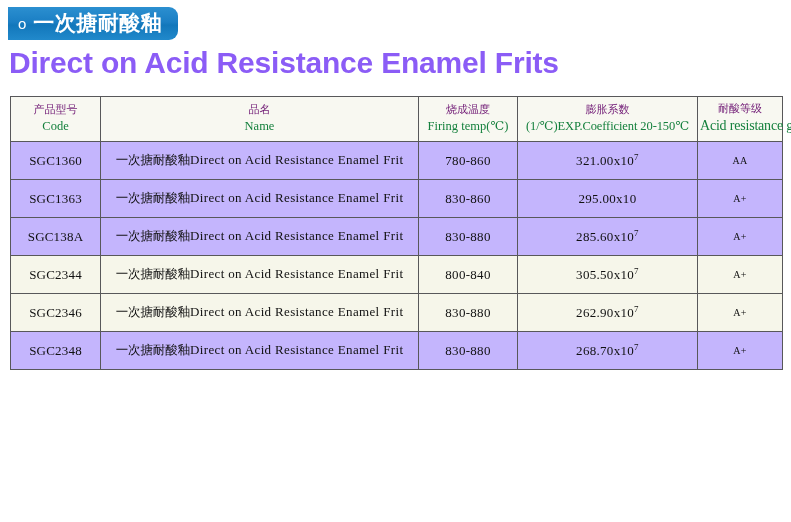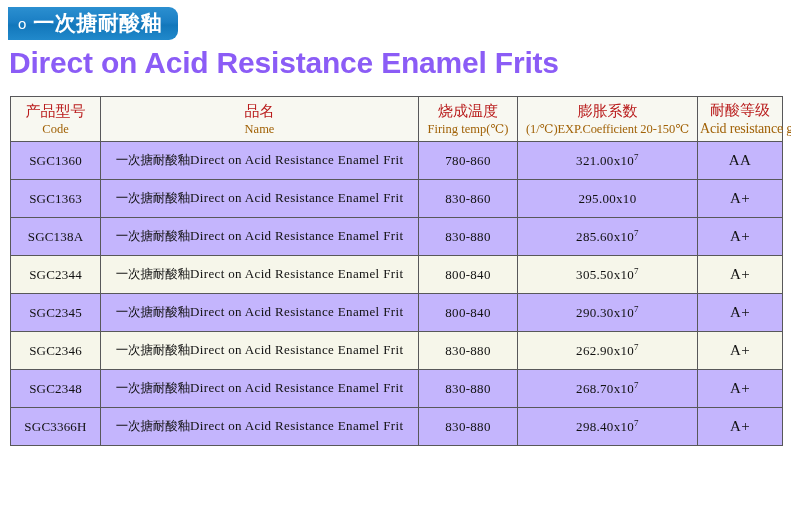--- a/index.html
+++ b/index.html
@@ -92,30 +92,30 @@
   col.c-grade { width: 85px; }
 
   thead th {
     height: 44px;
     background: #f8f8f1;
     font-weight: normal;
   }
   .hd-cn {
     display: block;
     font-family: "DejaVu Sans", "Liberation Sans", sans-serif;
-    font-size: 15px;
+    font-size: 11px;
     line-height: 1.35;
-    color: #b91c1c;
+    color: #701a75;
   }
   .hd-en {
     display: block;
     font-family: "Liberation Serif", "DejaVu Serif", serif;
     font-size: 12.5px;
     line-height: 1.3;
-    color: #a16207;
+    color: #15803d;
     white-space: nowrap;
   }
   th.h-exp .hd-en { font-size: 12.5px; letter-spacing: -0.1px; }
   th.h-grade .hd-en { font-size: 14px; letter-spacing: -0.2px; }
 
   tbody tr { height: 38px; }
   tbody td {
     font-family: "Liberation Serif", "DejaVu Serif", serif;
     font-size: 13px;
     background: #c4b5fd;
@@ -135,21 +135,21 @@
     font-size: 12.5px;
   }
   .name-en {
     font-family: "Liberation Serif", "DejaVu Serif", serif;
     font-size: 13px;
     letter-spacing: 0.35px;
   }
   td.c-code-cell { font-size: 13px; letter-spacing: 0.2px; }
   td.c-temp-cell { font-size: 13px; letter-spacing: 0.3px; }
   td.c-exp-cell  { font-size: 13px; letter-spacing: 0.3px; }
-  td.c-grade-cell { font-size: 15px; letter-spacing: 0.3px; }
+  td.c-grade-cell { font-size: 10px; letter-spacing: 0.3px; }
   .sup { font-size: 9px; vertical-align: super; line-height: 0; }
 </style>
 </head>
 <body>
 
 <div class="banner-wrap">
   <div class="banner">
     <span class="banner-bullet">o</span>
     <span class="banner-cn">一次搪耐酸釉</span>
   </div>
@@ -212,43 +212,29 @@
           <td class="c-exp-cell"><span>285.60x10</span><sup class="sup">7</sup></td>
           <td class="c-grade-cell">A+</td>
         </tr>
         <tr class="tinted">
           <td class="c-code-cell">SGC2344</td>
           <td class="c-name-cell"><span class="name-cn">一次搪耐酸釉</span><span class="name-en">Direct on Acid Resistance Enamel Frit</span></td>
           <td class="c-temp-cell">800-840</td>
           <td class="c-exp-cell"><span>305.50x10</span><sup class="sup">7</sup></td>
           <td class="c-grade-cell">A+</td>
         </tr>
-        <tr>
-          <td class="c-code-cell">SGC2345</td>
-          <td class="c-name-cell"><span class="name-cn">一次搪耐酸釉</span><span class="name-en">Direct on Acid Resistance Enamel Frit</span></td>
-          <td class="c-temp-cell">800-840</td>
-          <td class="c-exp-cell"><span>290.30x10</span><sup class="sup">7</sup></td>
-          <td class="c-grade-cell">A+</td>
-        </tr>
         <tr class="tinted">
           <td class="c-code-cell">SGC2346</td>
           <td class="c-name-cell"><span class="name-cn">一次搪耐酸釉</span><span class="name-en">Direct on Acid Resistance Enamel Frit</span></td>
           <td class="c-temp-cell">830-880</td>
           <td class="c-exp-cell"><span>262.90x10</span><sup class="sup">7</sup></td>
           <td class="c-grade-cell">A+</td>
         </tr>
         <tr>
           <td class="c-code-cell">SGC2348</td>
           <td class="c-name-cell"><span class="name-cn">一次搪耐酸釉</span><span class="name-en">Direct on Acid Resistance Enamel Frit</span></td>
           <td class="c-temp-cell">830-880</td>
           <td class="c-exp-cell"><span>268.70x10</span><sup class="sup">7</sup></td>
-          <td class="c-grade-cell">A+</td>
-        </tr>
-        <tr>
-          <td class="c-code-cell">SGC3366H</td>
-          <td class="c-name-cell"><span class="name-cn">一次搪耐酸釉</span><span class="name-en">Direct on Acid Resistance Enamel Frit</span></td>
-          <td class="c-temp-cell">830-880</td>
-          <td class="c-exp-cell"><span>298.40x10</span><sup class="sup">7</sup></td>
           <td class="c-grade-cell">A+</td>
         </tr>
       </tbody>
   </table>
 </div>
 
 </body></html>

